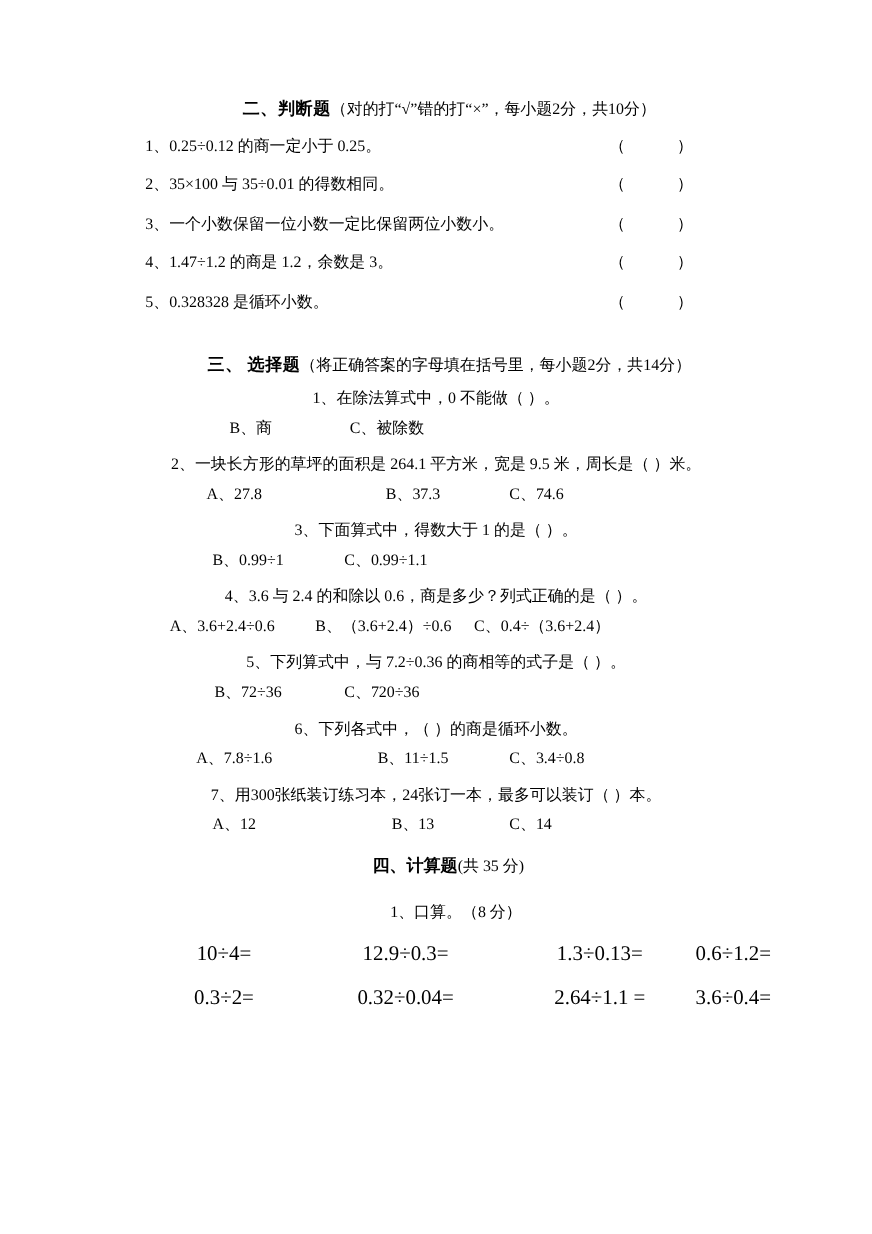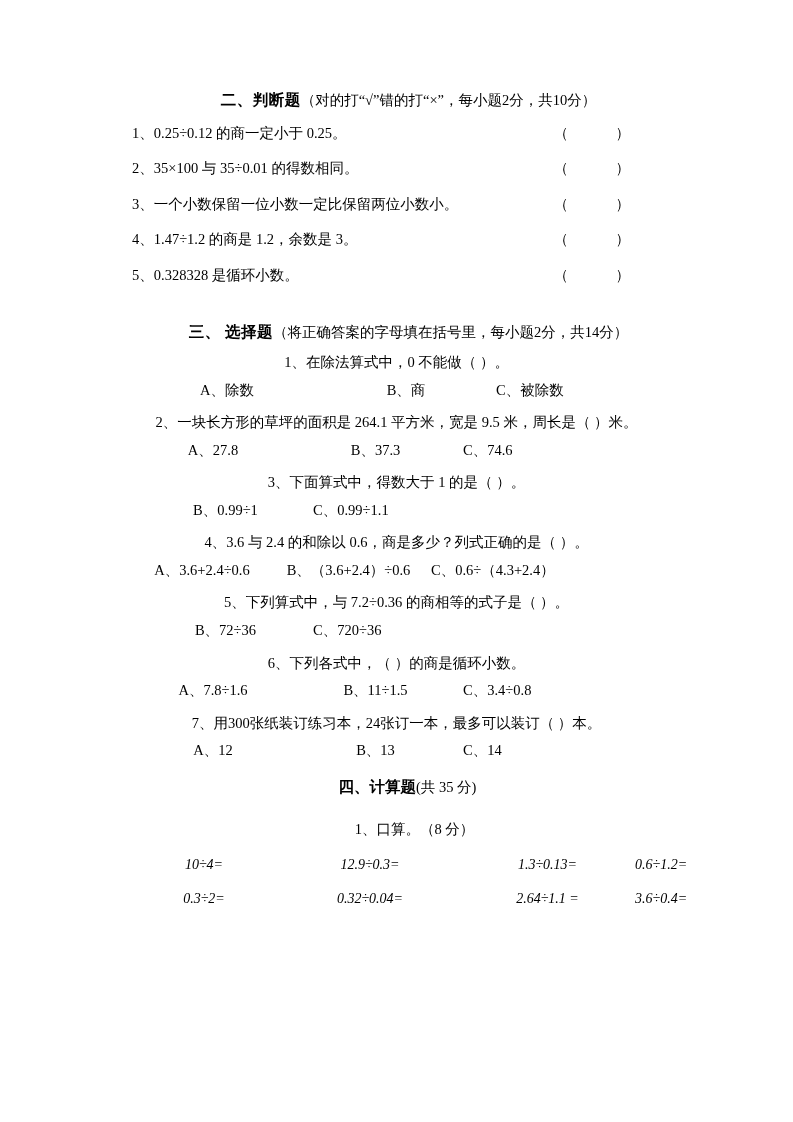--- a/index.html
+++ b/index.html
@@ -91,23 +91,22 @@
     font-weight: bold;
   }
   .sec4-head .sec-note { font-weight: normal; font-size: 14.5px; }
 
   .calc-sub {
     font-size: 14.5px;
     margin: 22px 0 0 36px;
   }
   .calc-row {
     display: flex;
-    font-size: 14px;
+    font-size: 19px;
     margin: 18px 0 0 36px;
-    font-style: italic;
   }
   .calc-cell {
     white-space: pre;
   }
   .c1 { width: 152px; }
   .c2 { width: 180px; }
   .c3 { width: 175px; }
   .c4 { }
   .calc-row.r2 .c1 { width: 152px; }
   .calc-row.r2 .c2 { width: 180px; }
@@ -155,21 +154,20 @@
     </div>
   </div>
 
   <div class="section">
     <div class="sec-head sec3-head">
       <span class="sec-title">三、 选择题</span><span class="sec-note">（将正确答案的字母填在括号里，每小题2分，共14分）</span>
     </div>
 
     <div class="mc-q">1、在除法算式中，0 不能做（           ）。</div>
     <div class="mc-opts wide">
-      <span class="opt-a">A、除数</span>
       <span class="opt-b">B、商</span>
       <span class="opt-c">C、被除数</span>
     </div>
 
     <div class="mc-q">2、一块长方形的草坪的面积是 264.1 平方米，宽是 9.5 米，周长是（     ）米。</div>
     <div class="mc-opts">
       <span class="opt-a">A、27.8</span>
       <span class="opt-b">B、37.3</span>
       <span class="opt-c">C、74.6</span>
     </div>
@@ -177,21 +175,21 @@
     <div class="mc-q">3、下面算式中，得数大于 1 的是（           ）。</div>
     <div class="mc-opts">
       <span class="opt-b">B、0.99÷1</span>
       <span class="opt-c">C、0.99÷1.1</span>
     </div>
 
     <div class="mc-q">4、3.6 与 2.4 的和除以 0.6，商是多少？列式正确的是（    ）。</div>
     <div class="mc-opts narrow">
       <span class="opt-a">A、3.6+2.4÷0.6</span>
       <span class="opt-b">B、（3.6+2.4）÷0.6</span>
-      <span class="opt-c">C、0.6÷（4.3+2.4）</span>
+      <span class="opt-c">C、0.4÷（3.6+2.4）</span>
     </div>
 
     <div class="mc-q">5、下列算式中，与 7.2÷0.36 的商相等的式子是（        ）。</div>
     <div class="mc-opts">
       <span class="opt-b">B、72÷36</span>
       <span class="opt-c">C、720÷36</span>
     </div>
 
     <div class="mc-q">6、下列各式中，（        ）的商是循环小数。</div>
     <div class="mc-opts">

